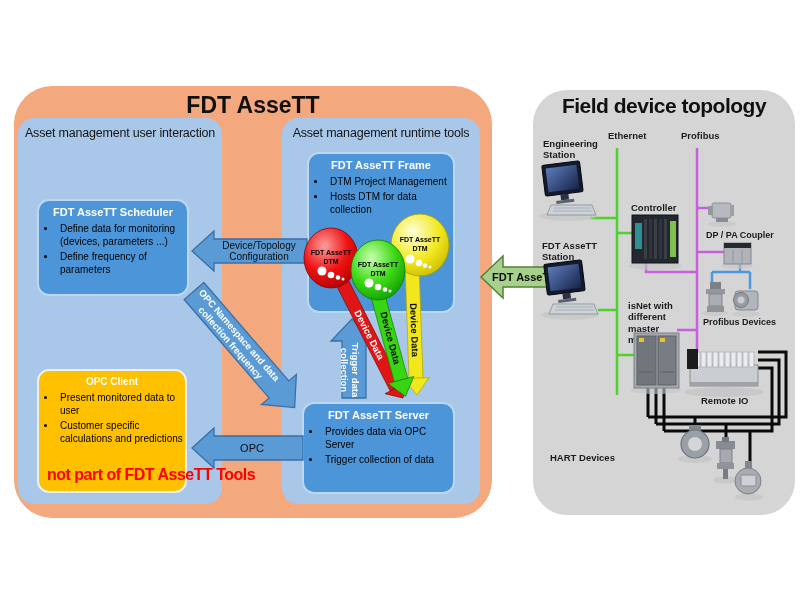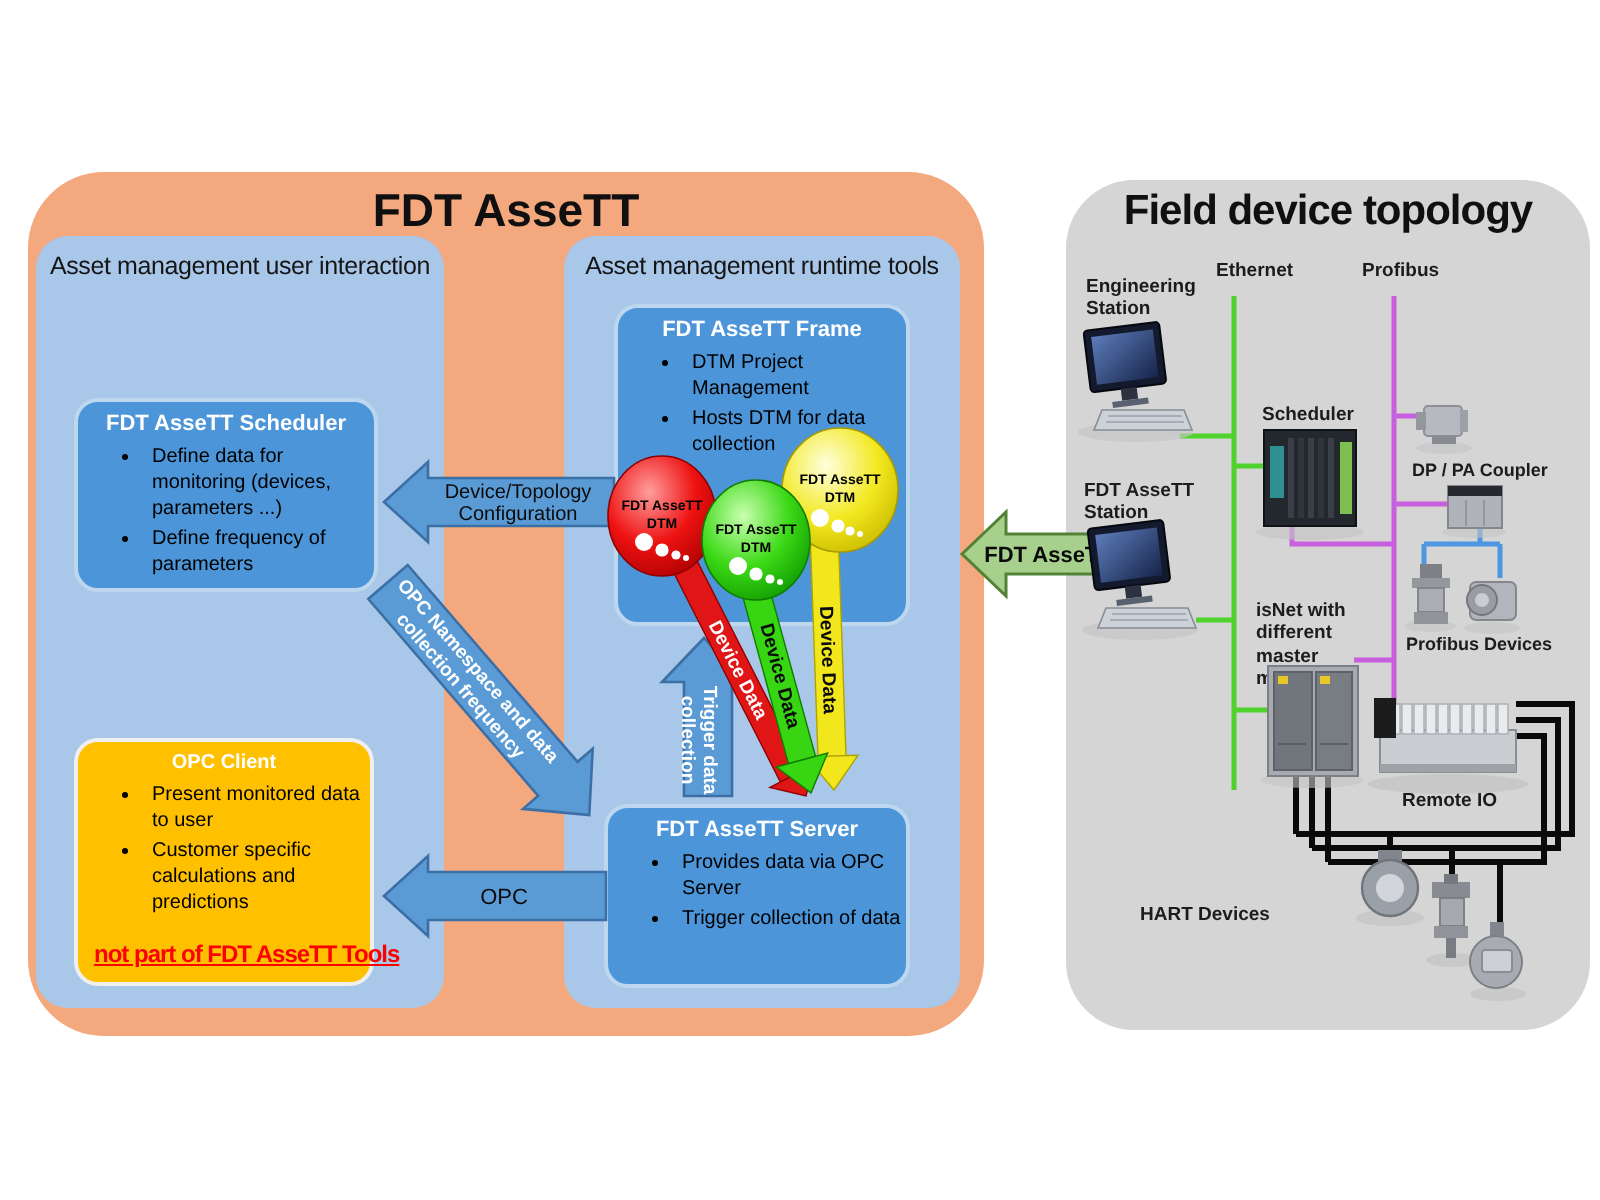--- a/index.html
+++ b/index.html
@@ -27,24 +27,24 @@
   .box{position:absolute;border-radius:12px;}
   .blue-box{background:#4C95D8;border:2px solid #BDD7EE;}
   .scheduler-box{left:37px;top:199px;width:152px;height:97px;}
   .frame-box{left:307px;top:152px;width:148px;height:161px;}
   .server-box{left:302px;top:402px;width:153px;height:92px;}
   .opc-box{left:37px;top:369px;width:150px;height:124px;background:#FFC000;
            border:2px solid #EFEFEF;}
   .box-title{text-align:center;color:#ffffff;font-size:11px;font-weight:600;
              padding-top:5px;}
   .opc-box .box-title{font-size:10px;}
-  .box ul{margin:4px 0 0 16px;padding-left:18px;color:#000;}
+  .box ul{margin:4px 0 0 0;padding-left:18px;color:#000;}
   .box li{font-size:10px;line-height:1.3;padding-left:3px;margin-bottom:2px;color:#000;}
-  .opc-note{position:absolute;left:8px;bottom:7px;font-size:12px;font-weight:bold;
-            color:#FF0000;white-space:nowrap;letter-spacing:-0.5px;text-decoration:underline;}
+  .opc-note{position:absolute;left:8px;bottom:7px;font-size:16px;font-weight:bold;
+            color:#FF0000;white-space:nowrap;letter-spacing:-0.5px;}
 
   
   .fl{position:absolute;font-size:9.5px;font-weight:bold;color:#1c1c1c;line-height:1.2;}
 
   
   .overlay{position:absolute;left:0;top:0;width:800px;height:600px;pointer-events:none;}
   .overlay text{font-family:"Liberation Sans",sans-serif;}
   .arrow-label{font-size:10px;fill:#0b0b0b;}
   .arrow-label-white{font-size:9.5px;font-weight:600;fill:#ffffff;}
   .ribbon-label{font-size:9.5px;font-weight:600;}
@@ -98,27 +98,27 @@
       <li>Trigger collection of data</li>
     </ul>
   </div>
 
   <div class="gray-panel"></div>
   <div class="gray-title">Field device topology</div>
 
   <div class="fl" style="left:543px;top:138px;width:68px;">Engineering Station</div>
   <div class="fl" style="left:608px;top:130px;">Ethernet</div>
   <div class="fl" style="left:681px;top:130px;">Profibus</div>
-  <div class="fl" style="left:631px;top:202px;">Scheduler</div>
+  <div class="fl" style="left:631px;top:202px;">Controller</div>
   <div class="fl" style="left:706px;top:230px;white-space:nowrap;font-size:9px;">DP / PA Coupler</div>
   <div class="fl" style="left:542px;top:240px;width:66px;">FDT AsseTT Station</div>
   <div class="fl" style="left:628px;top:300px;width:68px;">isNet with different master modules</div>
   <div class="fl" style="left:703px;top:317px;white-space:nowrap;font-size:9px;">Profibus Devices</div>
   <div class="fl" style="left:701px;top:395px;white-space:nowrap;">Remote IO</div>
-  <div class="fl" style="left:570px;top:452px;white-space:nowrap;">HART Devices</div>
+  <div class="fl" style="left:550px;top:452px;white-space:nowrap;">HART Devices</div>
 
   <svg class="overlay" viewBox="0 0 800 600">
     <defs>
       <radialGradient id="gRed" cx="38%" cy="30%" r="78%">
         <stop offset="0%" stop-color="#ff9d9d"></stop>
           <stop offset="55%" stop-color="#ee1212"></stop>
           <stop offset="100%" stop-color="#ad0000"></stop>
       </radialGradient>
       <radialGradient id="gGreen" cx="38%" cy="30%" r="78%">
         <stop offset="0%" stop-color="#c9ffb0"></stop>

